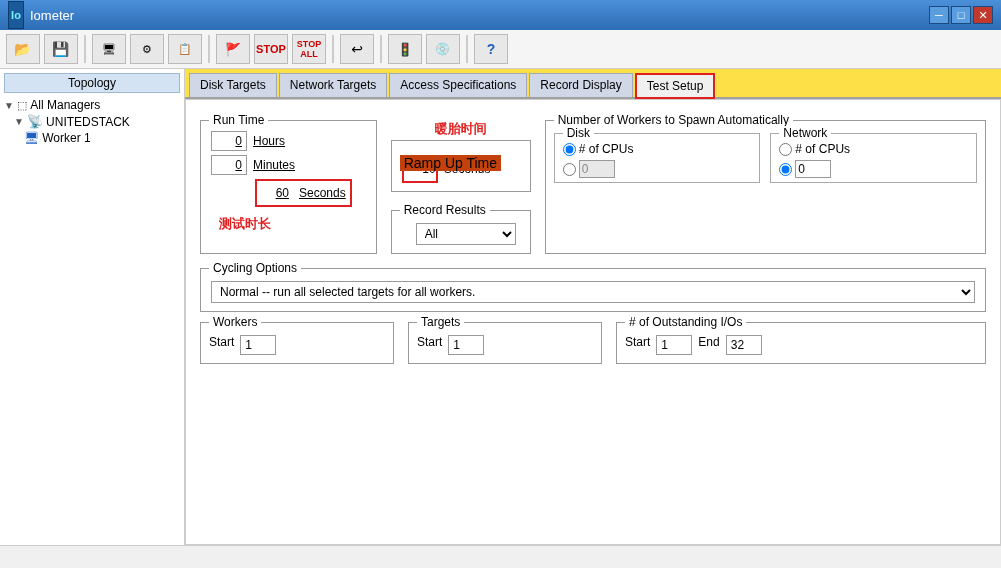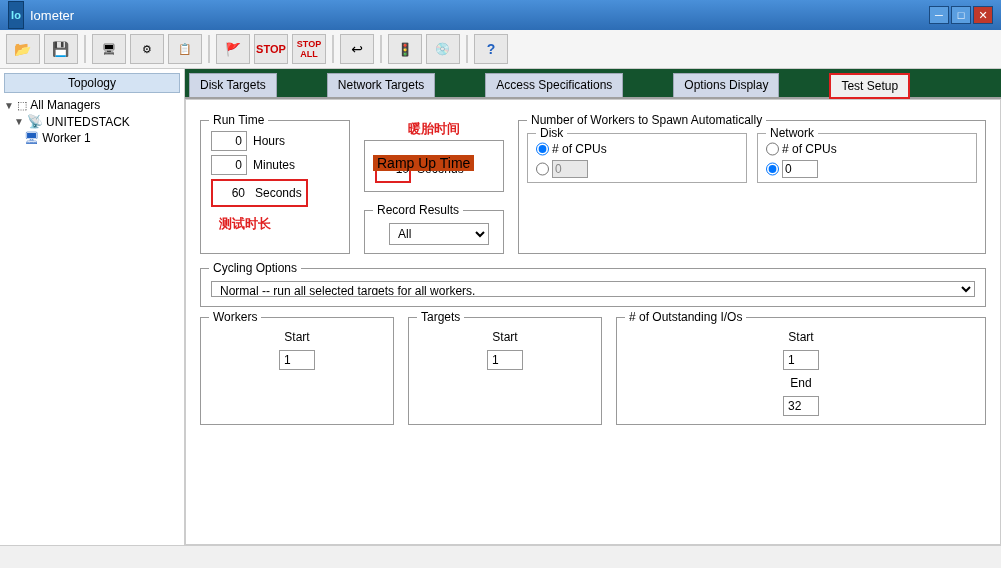--- a/index.html
+++ b/index.html
@@ -73,25 +73,24 @@
     .right-panel {
       flex: 1;
       background: #f0f0f0;
       display: flex;
       flex-direction: column;
     }
 
     
     .tabs {
       display: flex;
-      background: #14532d;
+      background: #fde047;
       border-bottom: 2px solid #a0a0a0;
       padding-top: 4px;
       padding-left: 4px;
-      gap: 48px;
     }
     .tab {
       padding: 4px 10px;
       background: #d0d8e8;
       border: 1px solid #a0a8b8;
       border-bottom: none;
       margin-right: 2px;
       cursor: pointer;
       font-size: 12px;
       white-space: nowrap;
@@ -135,20 +134,21 @@
       display: flex;
       gap: 14px;
       margin-top: 10px;
     }
 
     
     .fieldgroup {
       border: 1px solid #999;
       padding: 6px 24px 8px 10px;
       position: relative;
+      text-decoration: underline;
     }
     .fieldgroup-title {
       position: absolute;
       top: -8px;
       left: 8px;
       background: white;
       padding: 0 4px;
       font-size: 12px;
     }
     .fieldgroup-content { margin-top: 4px; }
@@ -259,20 +259,21 @@
     .subgroup-title {
       position: absolute;
       top: -8px;
       left: 8px;
       background: white;
       padding: 0 4px;
       font-size: 12px;
     }
     .radio-row {
       display: flex;
+      align-items: center;
       gap: 3px;
       margin-top: 4px;
       font-size: 12px;
     }
     .radio-row input[type=radio] { margin: 0; }
     .radio-input {
       width: 36px;
       height: 18px;
       border: 1px solid #999;
       padding: 1px 2px;
@@ -294,21 +295,21 @@
     .cycling-title {
       position: absolute;
       top: -8px;
       left: 8px;
       background: white;
       padding: 0 4px;
       font-size: 12px;
     }
     .cycling-select {
       width: 100%;
-      height: 16px;
+      height: 22px;
       border: 1px solid #999;
       font-size: 12px;
       padding: 1px 4px;
       background: white;
       margin-top: 6px;
     }
 
     
     .bottom-row {
       display: flex;
@@ -324,25 +325,23 @@
     .bottom-group-title {
       position: absolute;
       top: -8px;
       left: 8px;
       background: white;
       padding: 0 4px;
       font-size: 12px;
     }
     .bottom-row-inner {
       display: flex;
-      align-items: center;
       gap: 6px;
       margin-top: 8px;
       font-size: 12px;
-      flex-direction: column;
     }
     .bottom-input {
       width: 36px;
       height: 20px;
       border: 1px solid #999;
       padding: 1px 4px;
       font-size: 12px;
       background: white;
     }
 
@@ -361,20 +360,21 @@
     .chinese-note {
       color: #e02020;
       font-size: 13px;
       font-weight: bold;
       display: inline-block;
       margin-left: 8px;
     }
     .annotation-row {
       display: flex;
       align-items: flex-end;
+      margin-left: 44px;
     }
 
     
     .highlight-box {
       border: 2px solid #e02020 !important;
     }
   </style>
 </head>
 <body>
 
@@ -440,21 +440,21 @@
       <div class="tab">
         <span>Disk Targets</span>
       </div>
       <div class="tab">
         <span>Network Targets</span>
       </div>
       <div class="tab">
         <span>Access Specifications</span>
       </div>
       <div class="tab">
-        <span>Options Display</span>
+        <span>Record Display</span>
       </div>
       <div class="tab active highlighted">
         <span>Test Setup</span>
       </div>
     </div>
 
     <div class="content">
 
 
       <div class="sections-row">

